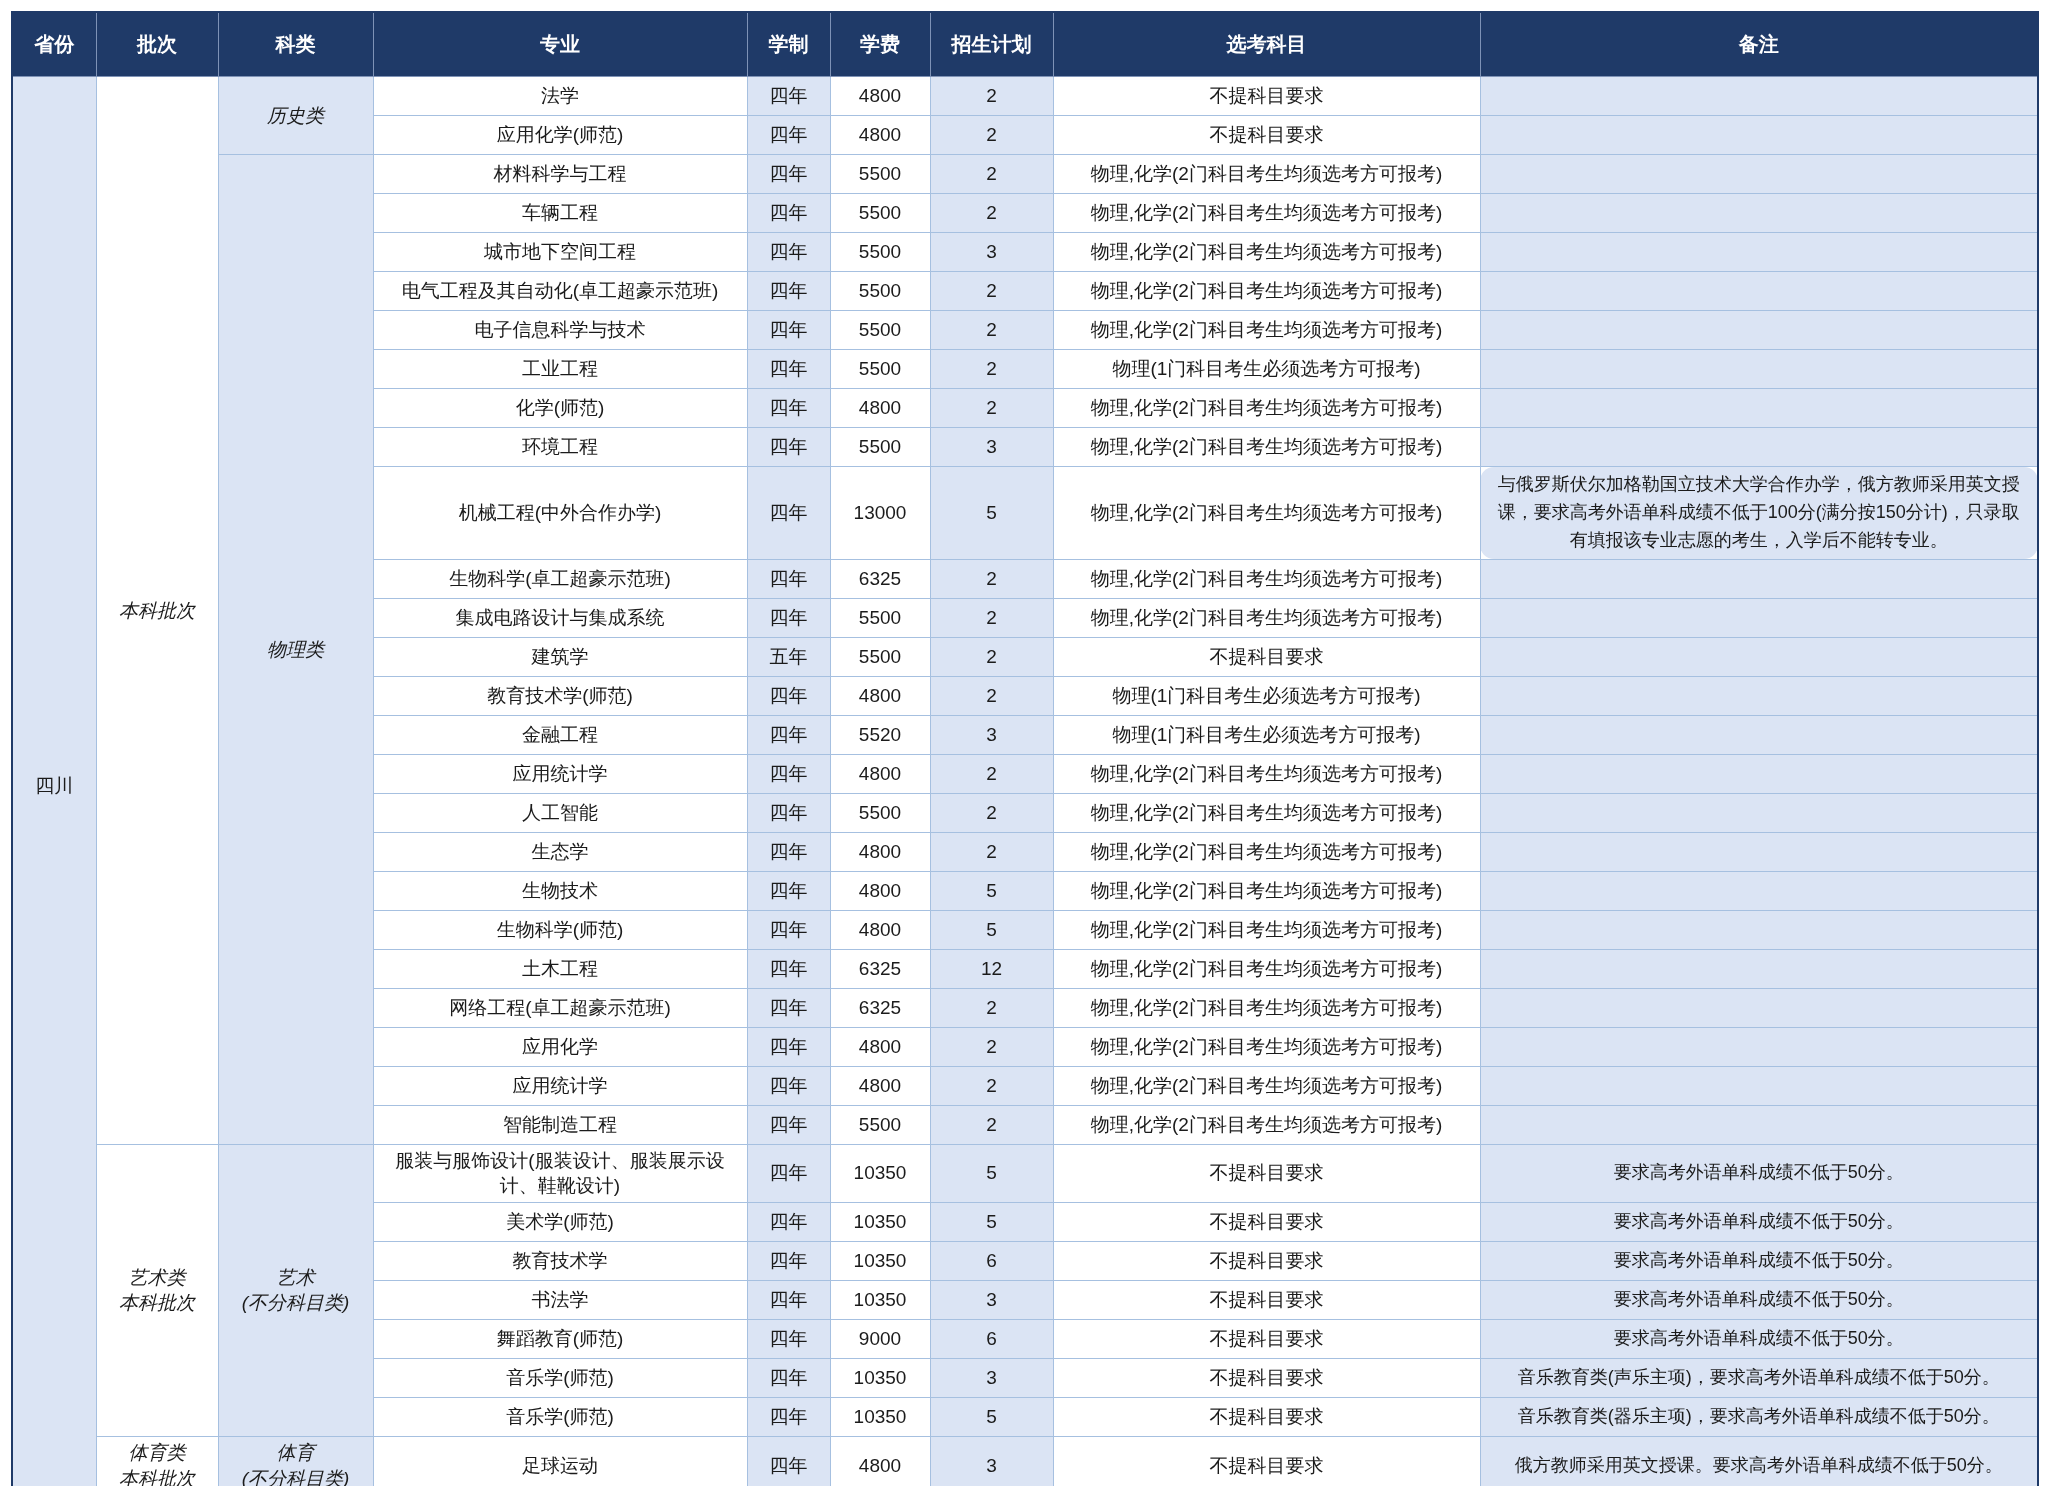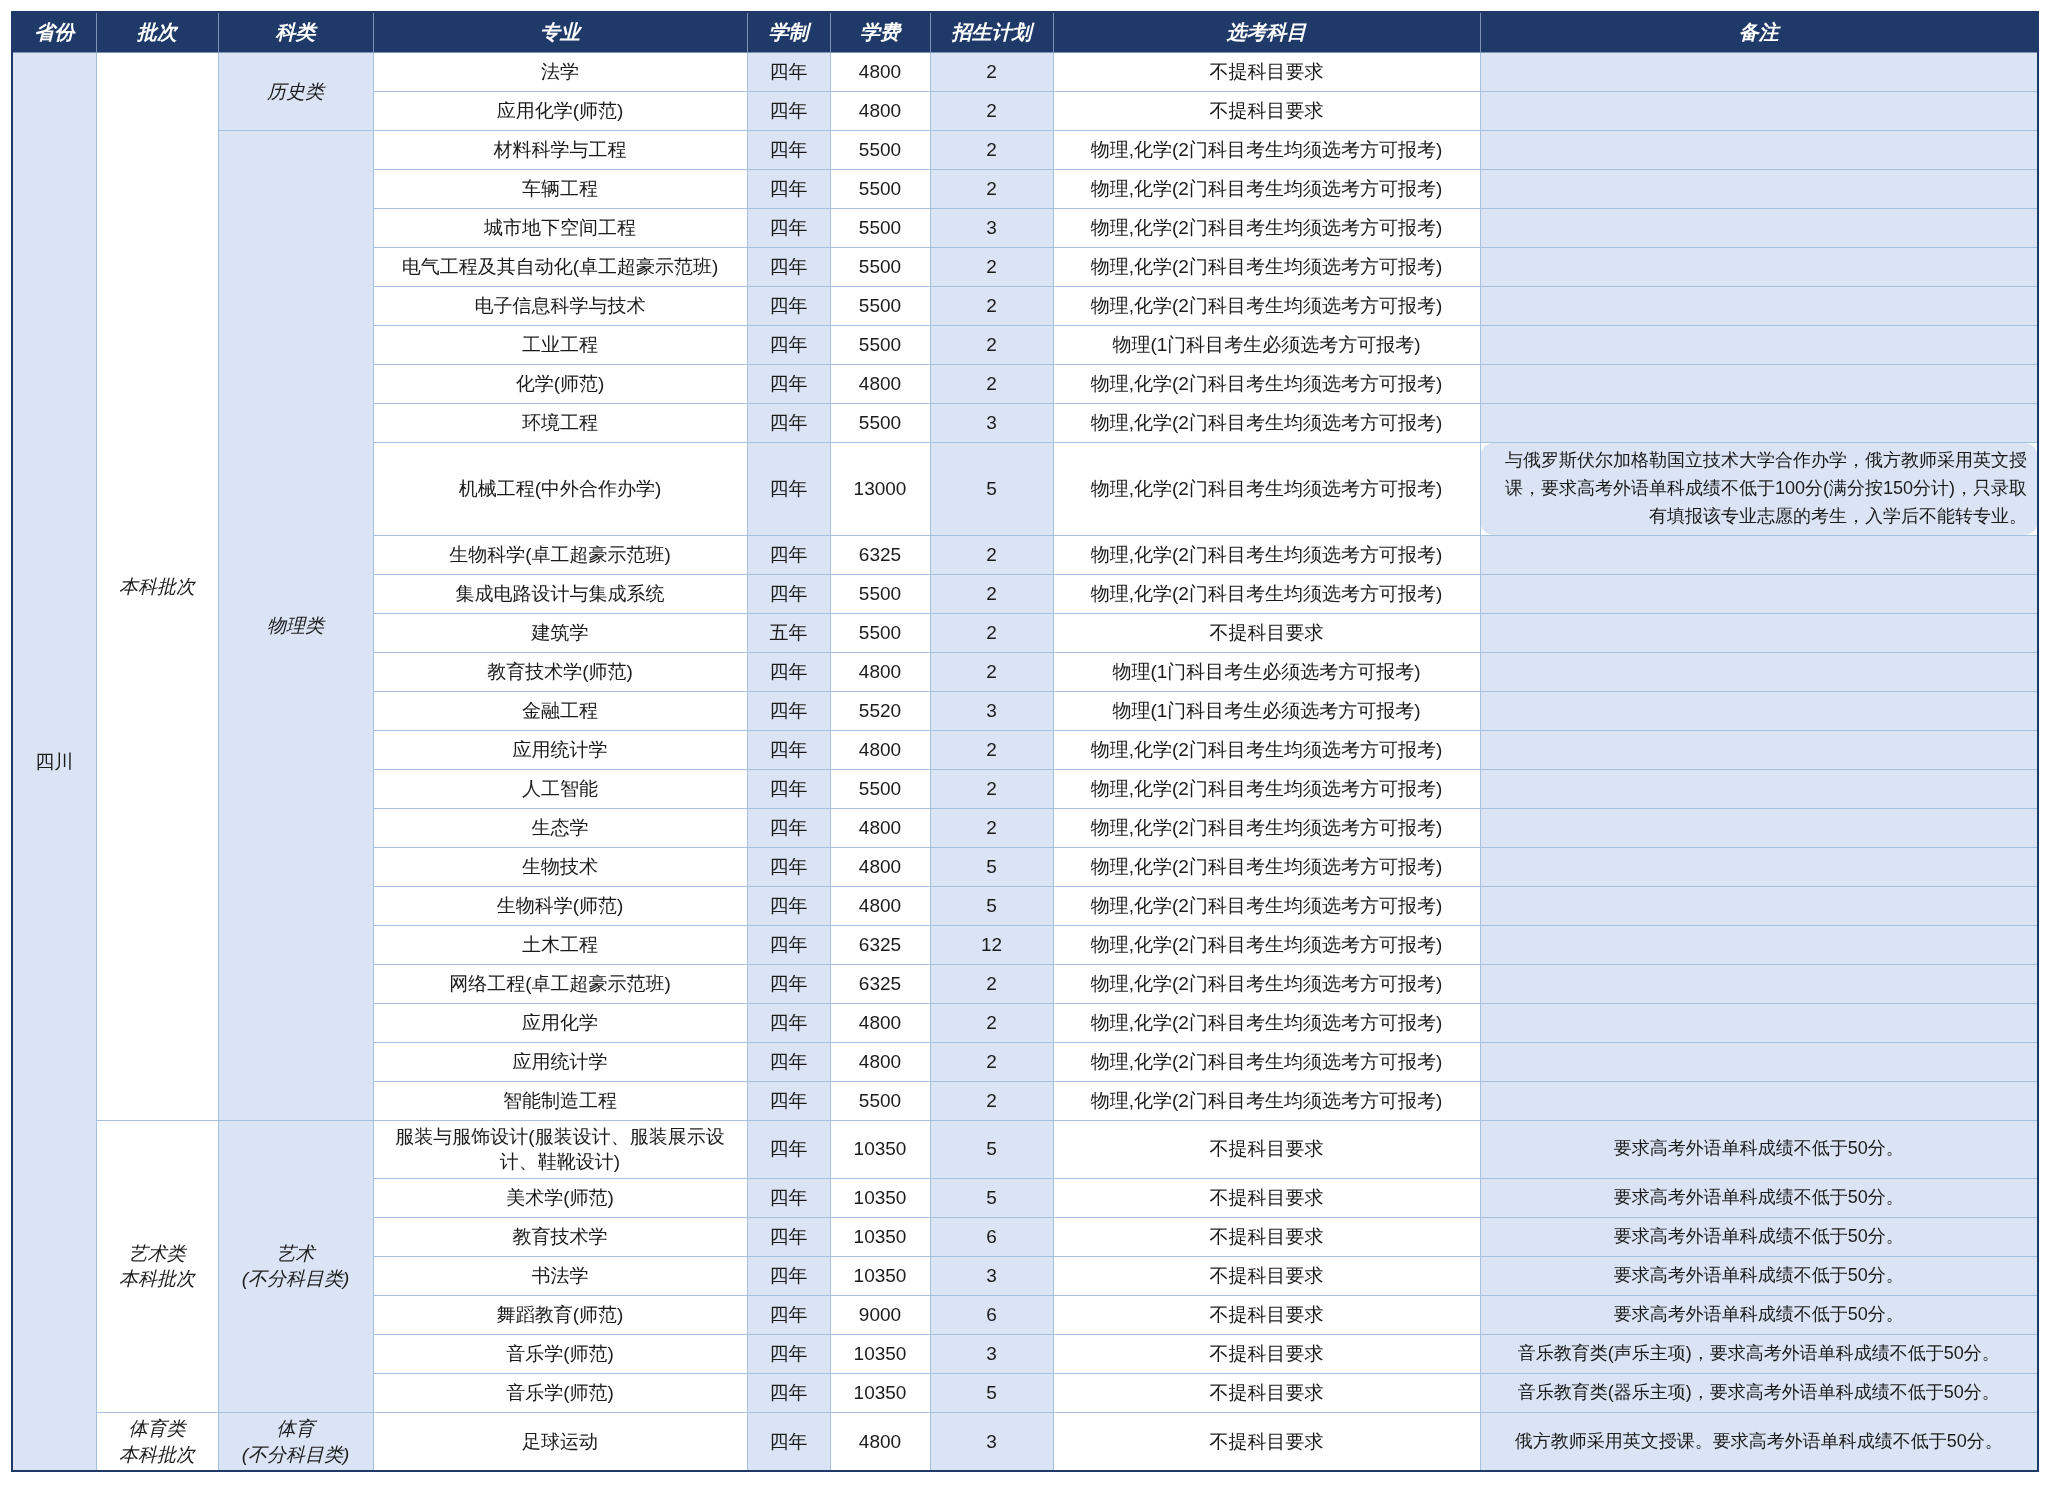--- a/index.html
+++ b/index.html
@@ -12,32 +12,32 @@
     border-collapse:collapse; table-layout:fixed;
     border:2px solid #1f3a68;
   }
   col.c0{width:84px} col.c1{width:122px} col.c2{width:155px} col.c3{width:374px}
   col.c4{width:83px} col.c5{width:100px} col.c6{width:123px} col.c7{width:427px}
   col.c8{width:558px}
   thead tr { height:40px; }
   tbody tr { height:39px; }
   th {
     background:#1f3a68; color:#ffffff; font-weight:bold; font-size:20px;
-    border:1px solid #7e92b6; padding:6px 4px; vertical-align:middle;font-style:italic;
+    border:1px solid #7e92b6; padding:18px 4px; vertical-align:middle;
   }
   td {
     border:1px solid #a6c0e0; color:#1b1b1b; font-size:19px;
     text-align:center; vertical-align:middle; padding:3px 6px; line-height:1.35;
     overflow:hidden; word-break:break-all;
   }
   td.tint { background:#dbe4f4; }
   td.white { background:#ffffff; }
   td.multiline { white-space:pre-line;font-style:italic; }
   td.note-cell { font-size:18px; line-height:1.55; }
-  td.note-cell.long-note { text-align:right; padding:4px 10px;border-radius:14px; }
+  td.note-cell.long-note { text-align:center; padding:4px 10px;border-radius:14px; }
 </style>
 </head>
 <body>
 
 <div class="page">
   <table class="plan-table">
     <colgroup>
       <col class="c0">
         <col class="c1">
         <col class="c2">

